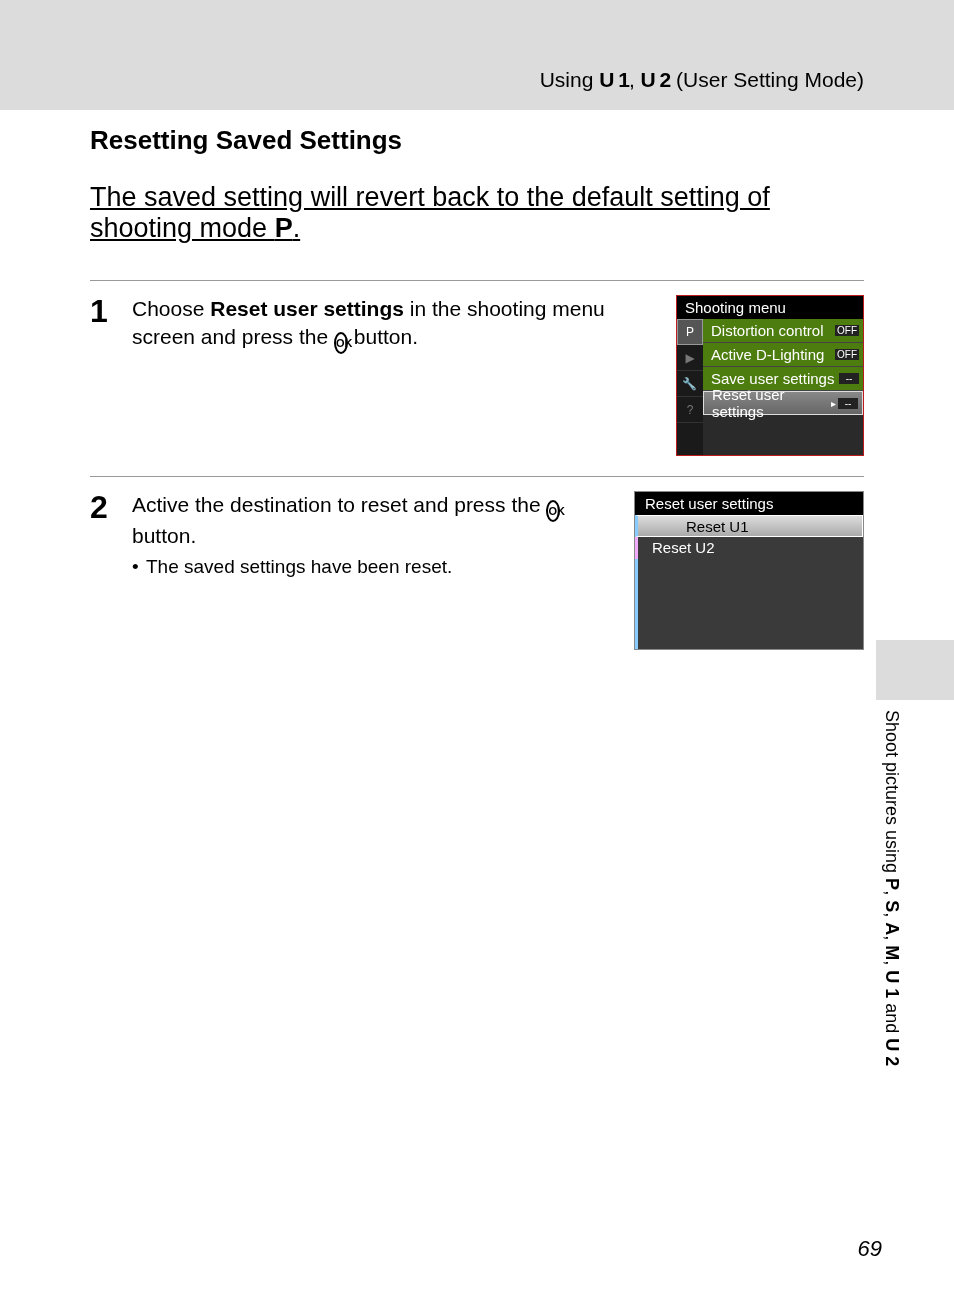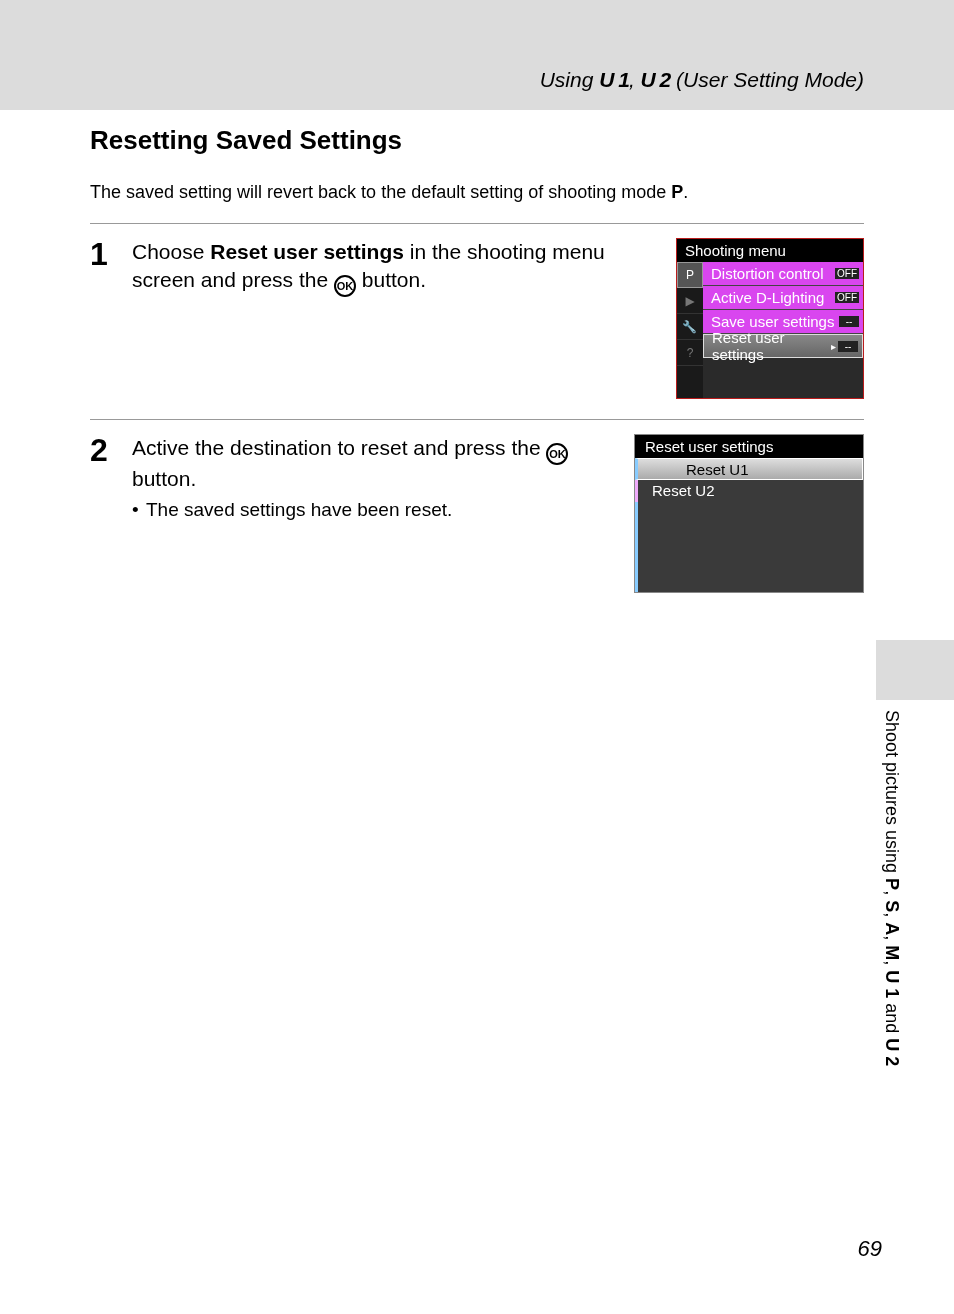--- a/index.html
+++ b/index.html
@@ -18,33 +18,33 @@
   }
   .header-band {
     position: absolute;
     top: 68px;
     left: 0;
     right: 0;
     text-align: right;
     padding-right: 90px;
     font-size: 21px;
     color: #000;
-    font-style: italic;
   }
   .content {
     padding: 15px 90px 0 90px;
   }
   h2.section-title {
     font-size: 26px;
     font-weight: bold;
     margin-bottom: 26px;
   }
   .intro {
-    font-size: 18px;
-    margin-bottom: 20px;
+    font-size: 27px;
+    margin-bottom: 36px;
+    text-decoration: underline;
   }
   .step-block {
     border-top: 1px solid #999;
     padding: 14px 0 20px 0;
     display: flex;
     gap: 18px;
   }
   .step-num {
     font-size: 32px;
     font-weight: bold;
@@ -69,21 +69,21 @@
     padding-left: 14px;
     position: relative;
   }
   .step-text .bullet::before {
     content: "•";
     position: absolute;
     left: 0;
   }
   .ok-btn {
     display: inline-block;
-    width: 22px;
+    width: 14px;
     height: 22px;
     border: 2px solid #000;
     border-radius: 50%;
     font-size: 11px;
     font-weight: bold;
     text-align: center;
     line-height: 18px;
     vertical-align: -3px;
   }
   
@@ -119,21 +119,21 @@
     color: #777;
   }
   .lcd-tab.active { background: #555; color: #fff; border: 1px solid #999; }
   .lcd-rows { flex: 1; }
   .lcd-row {
     display: flex;
     justify-content: space-between;
     align-items: center;
     padding: 2px 4px 2px 8px;
     border-bottom: 1px solid #444;
-    background: #d946ef;
+    background: #4d7c0f;
     height: 24px;
   }
   .lcd-row.sel {
     background: linear-gradient(#888,#666);
     border: 1px solid #ddd;
   }
   .lcd-val {
     font-size: 10px;
     background: #222;
     padding: 0 2px;

